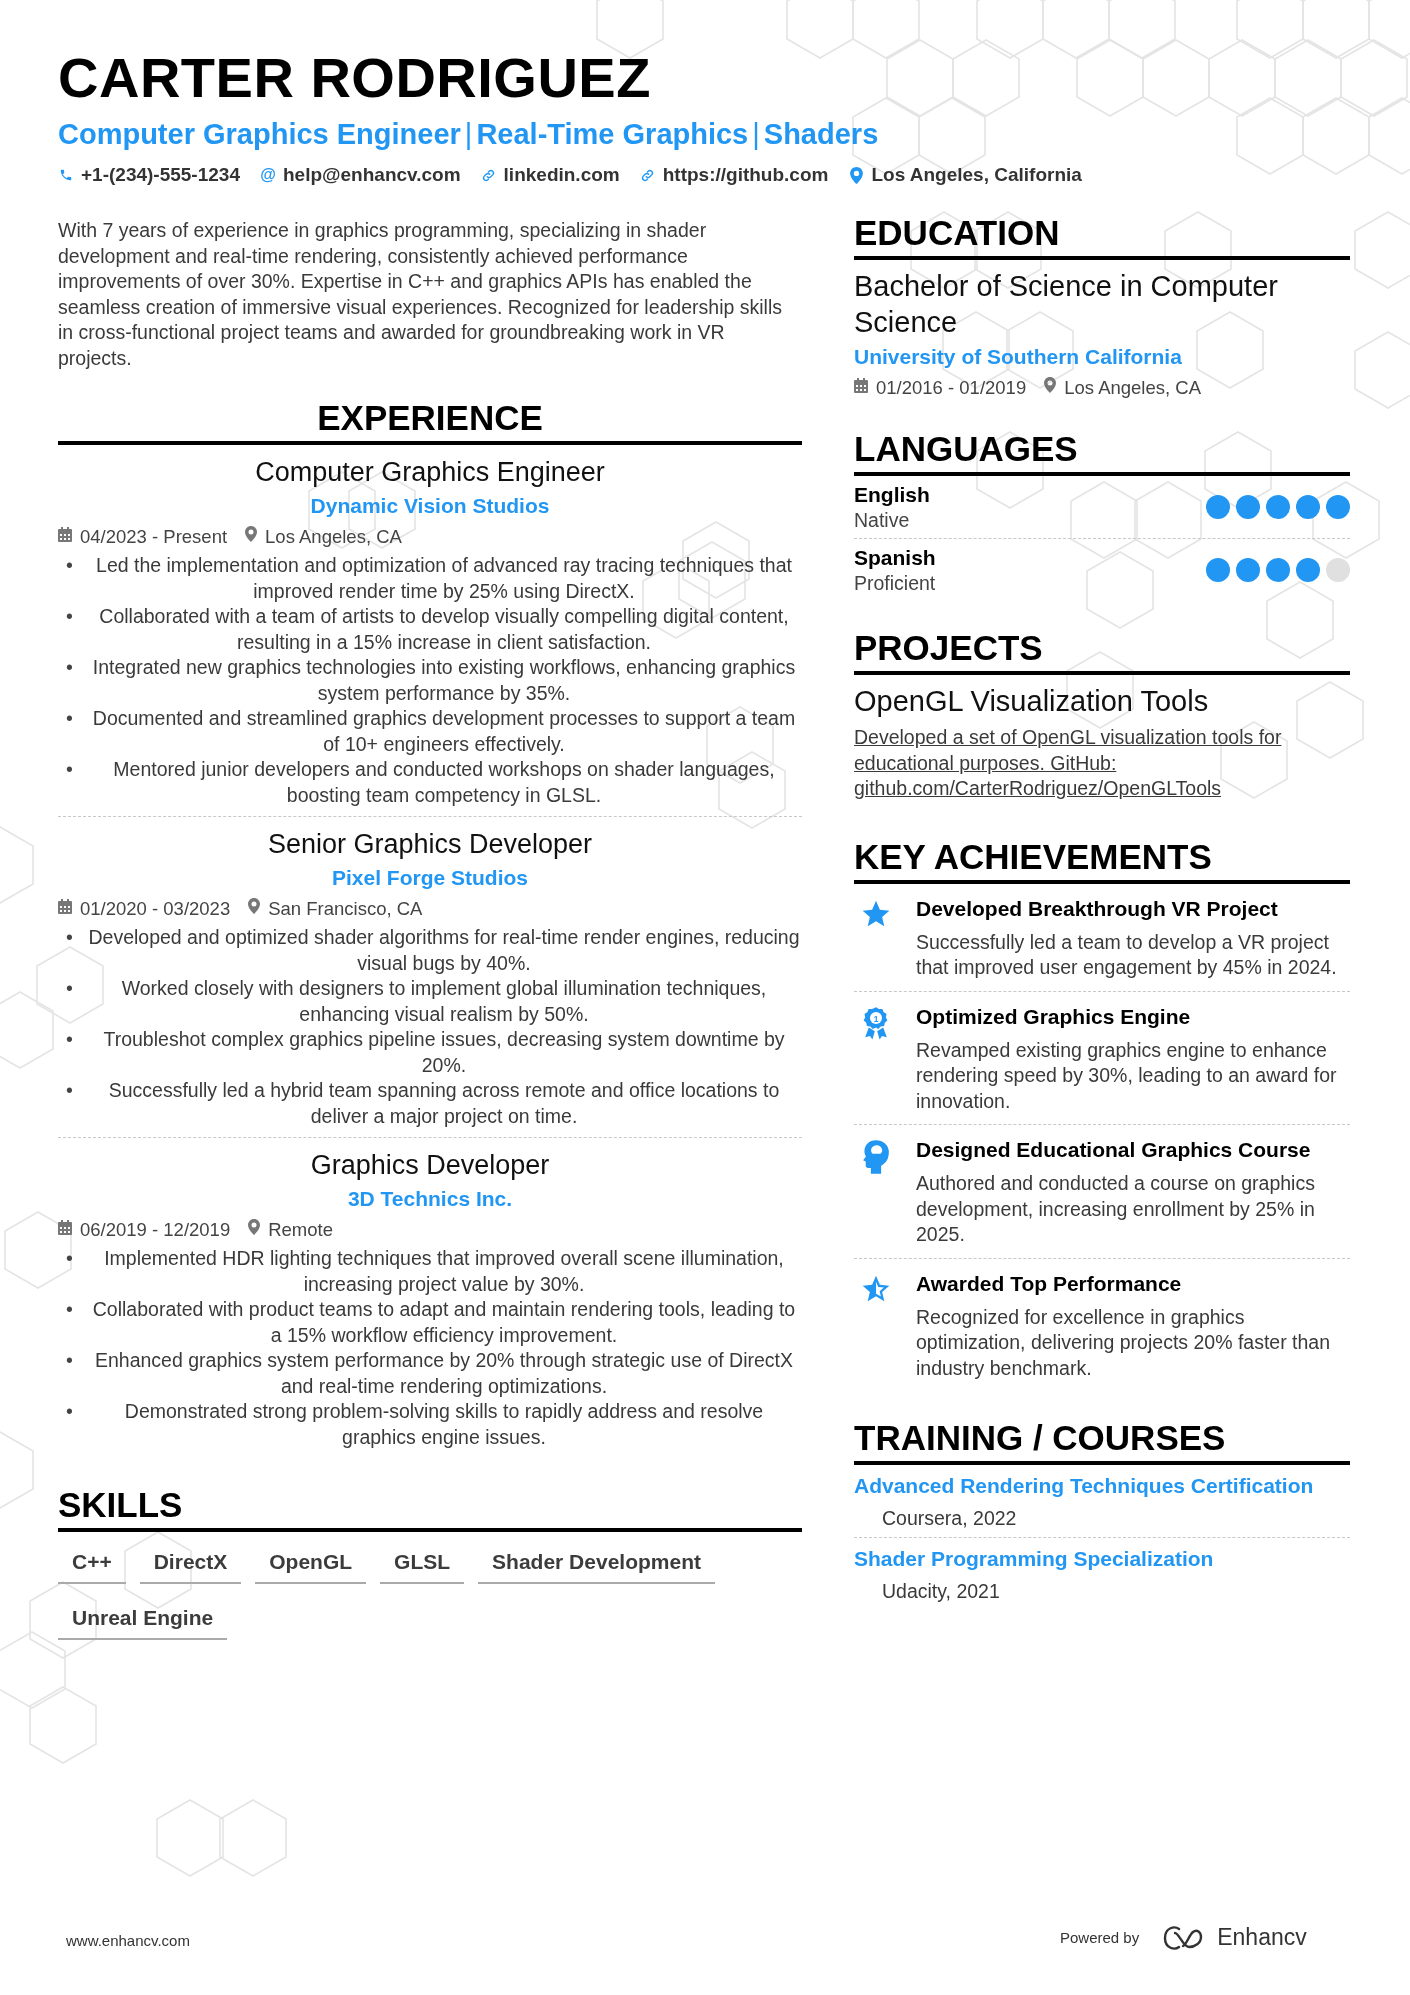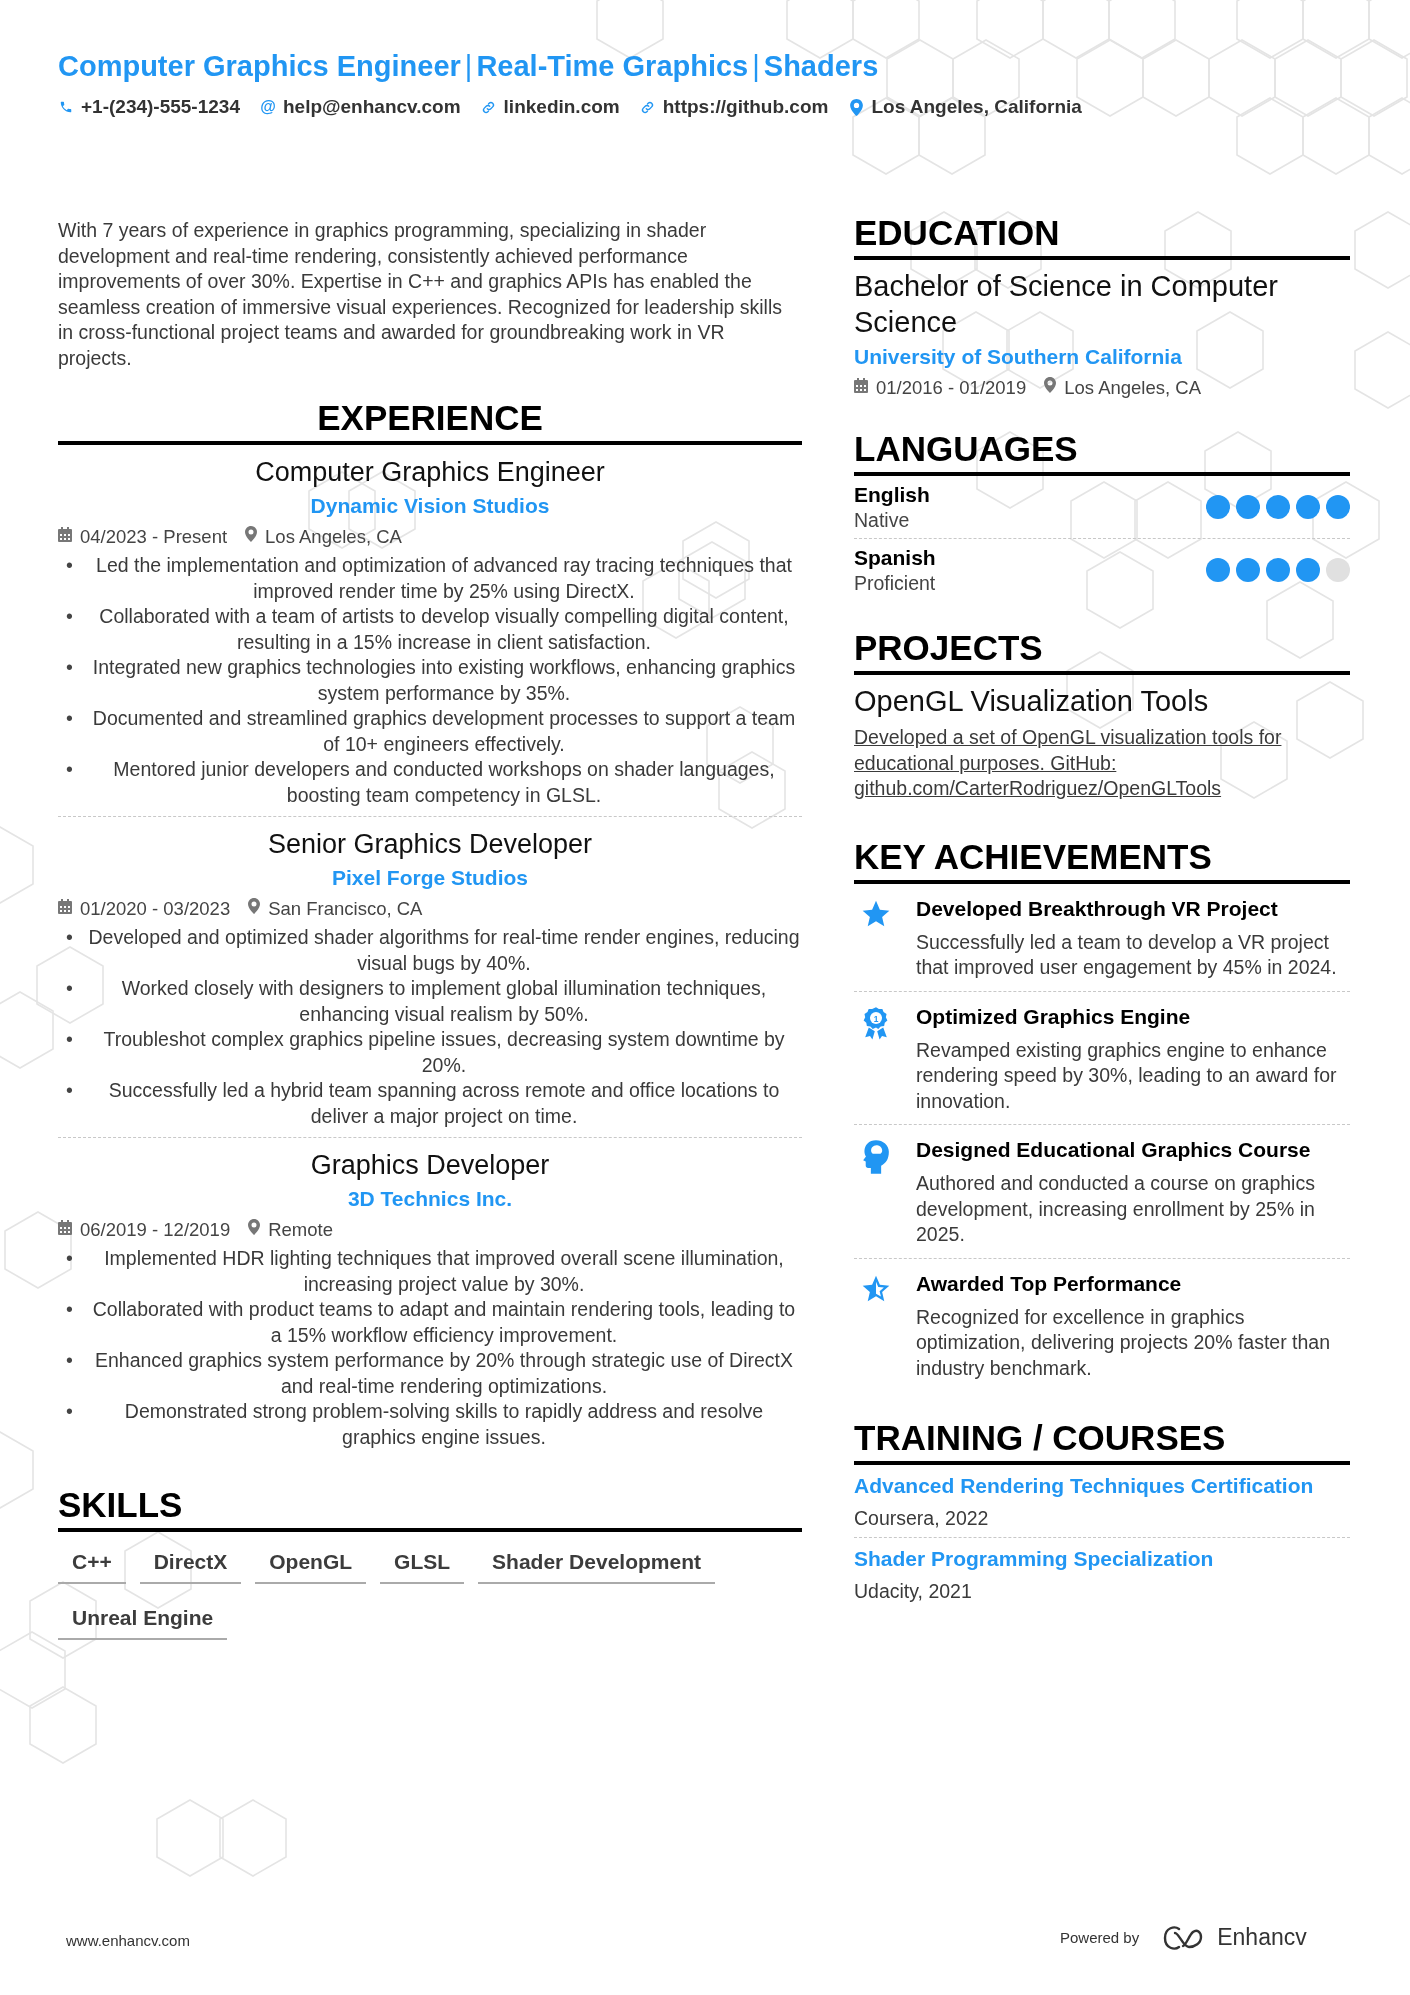--- a/index.html
+++ b/index.html
@@ -56,21 +56,21 @@
 
   .ach { display: flex; gap: 18px; padding: 12px 0 10px; border-bottom: 1px dashed #c8c8c8; }
   .ach:last-child { border-bottom: none; }
   .ach-icon { width: 44px; flex: none; display: flex; justify-content: center; padding-top: 2px; }
   .ach-title { font-size: 21px; font-weight: 700; color: #000; line-height: 26px; }
   .ach-desc { font-size: 19.5px; line-height: 25.5px; color: #3a3a3a; margin-top: 8px; }
 
   .course { padding: 8px 0 6px; border-bottom: 1px dashed #c8c8c8; }
   .course:last-child { border-bottom: none; }
   .course-title { font-size: 21px; font-weight: 700; color: #2196f3; line-height: 26px; }
-  .course-sub { font-size: 19.5px; color: #3a3a3a; line-height: 26px; margin-top: 6px; }
+  .course-sub { font-size: 19.5px; color: #3a3a3a; line-height: 26px; margin-top: 6px; margin-left: 28px; }
 
   .footer-left { position: absolute; left: 66px; top: 1932px; font-size: 15px; color: #333; }
   .footer-right { position: absolute; left: 1060px; top: 1924px; display: flex; align-items: center; gap: 22px; }
   .footer-right .pb { font-size: 15px; color: #333; }
   .brand { display: flex; align-items: center; gap: 10px; font-size: 23px; color: #333; }
 </style>
 </head>
 <body>
 
 <svg class="hexbg" viewBox="0 0 1410 1995">
@@ -134,20 +134,21 @@
     <use href="#hx" x="32" y="1670"></use>
       <use href="#hx" x="63" y="1725"></use>
     <use href="#hx" x="190" y="1838"></use>
       <use href="#hx" x="253" y="1838"></use>
   </g>
 </svg>
 
 <div class="page">
 
   <div class="header">
+    <div class="name">CARTER RODRIGUEZ</div>
     <div class="title">
       <span>Computer Graphics Engineer</span><span class="sep">|</span><span>Real-Time Graphics</span><span class="sep">|</span><span>Shaders</span>
     </div>
     <div class="contacts">
       <div class="contact">
         <span class="ic">
           <svg width="14" height="14" viewBox="0 0 24 24">
               <path fill="#2196f3" d="M6.6 10.8c1.4 2.8 3.8 5.1 6.6 6.6l2.2-2.2c.3-.3.7-.4 1-.2 1.1.4 2.3.6 3.6.6.6 0 1 .4 1 1V20c0 .6-.4 1-1 1C10.6 21 3 13.4 3 4c0-.6.4-1 1-1h3.5c.6 0 1 .4 1 1 0 1.3.2 2.5.6 3.6.1.3 0 .7-.2 1L6.6 10.8z"></path>
             </svg>
         </span>

